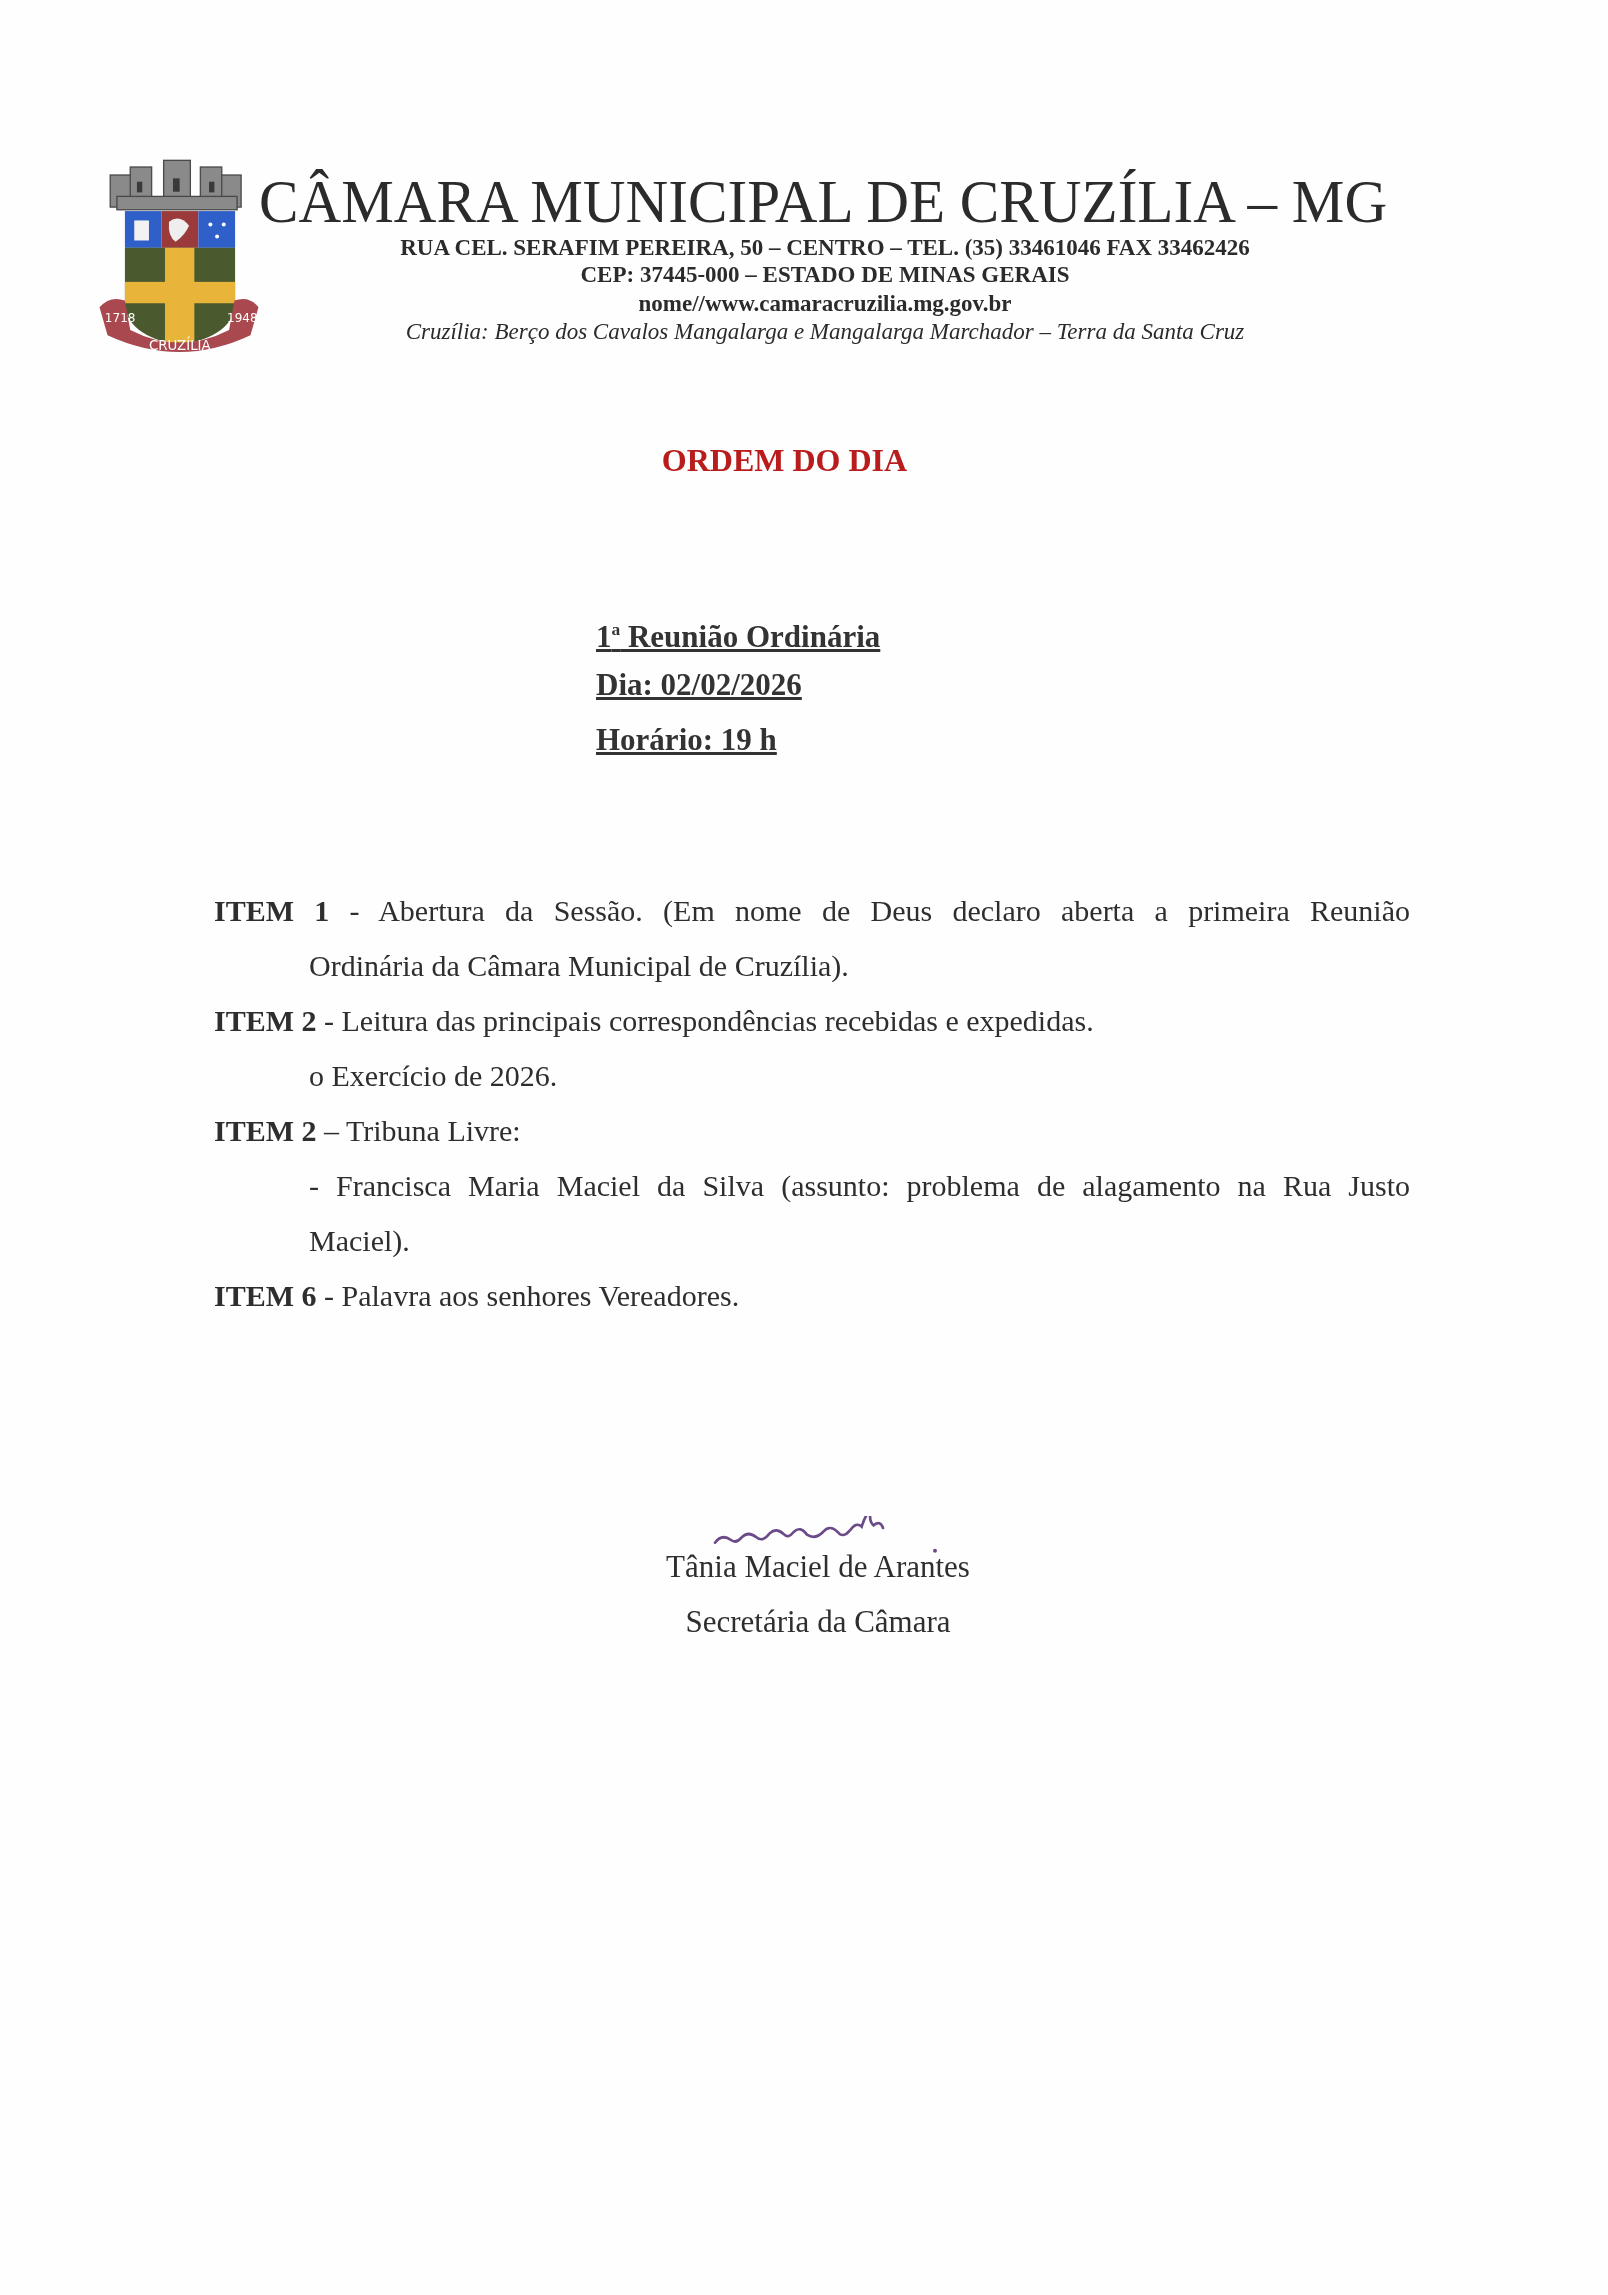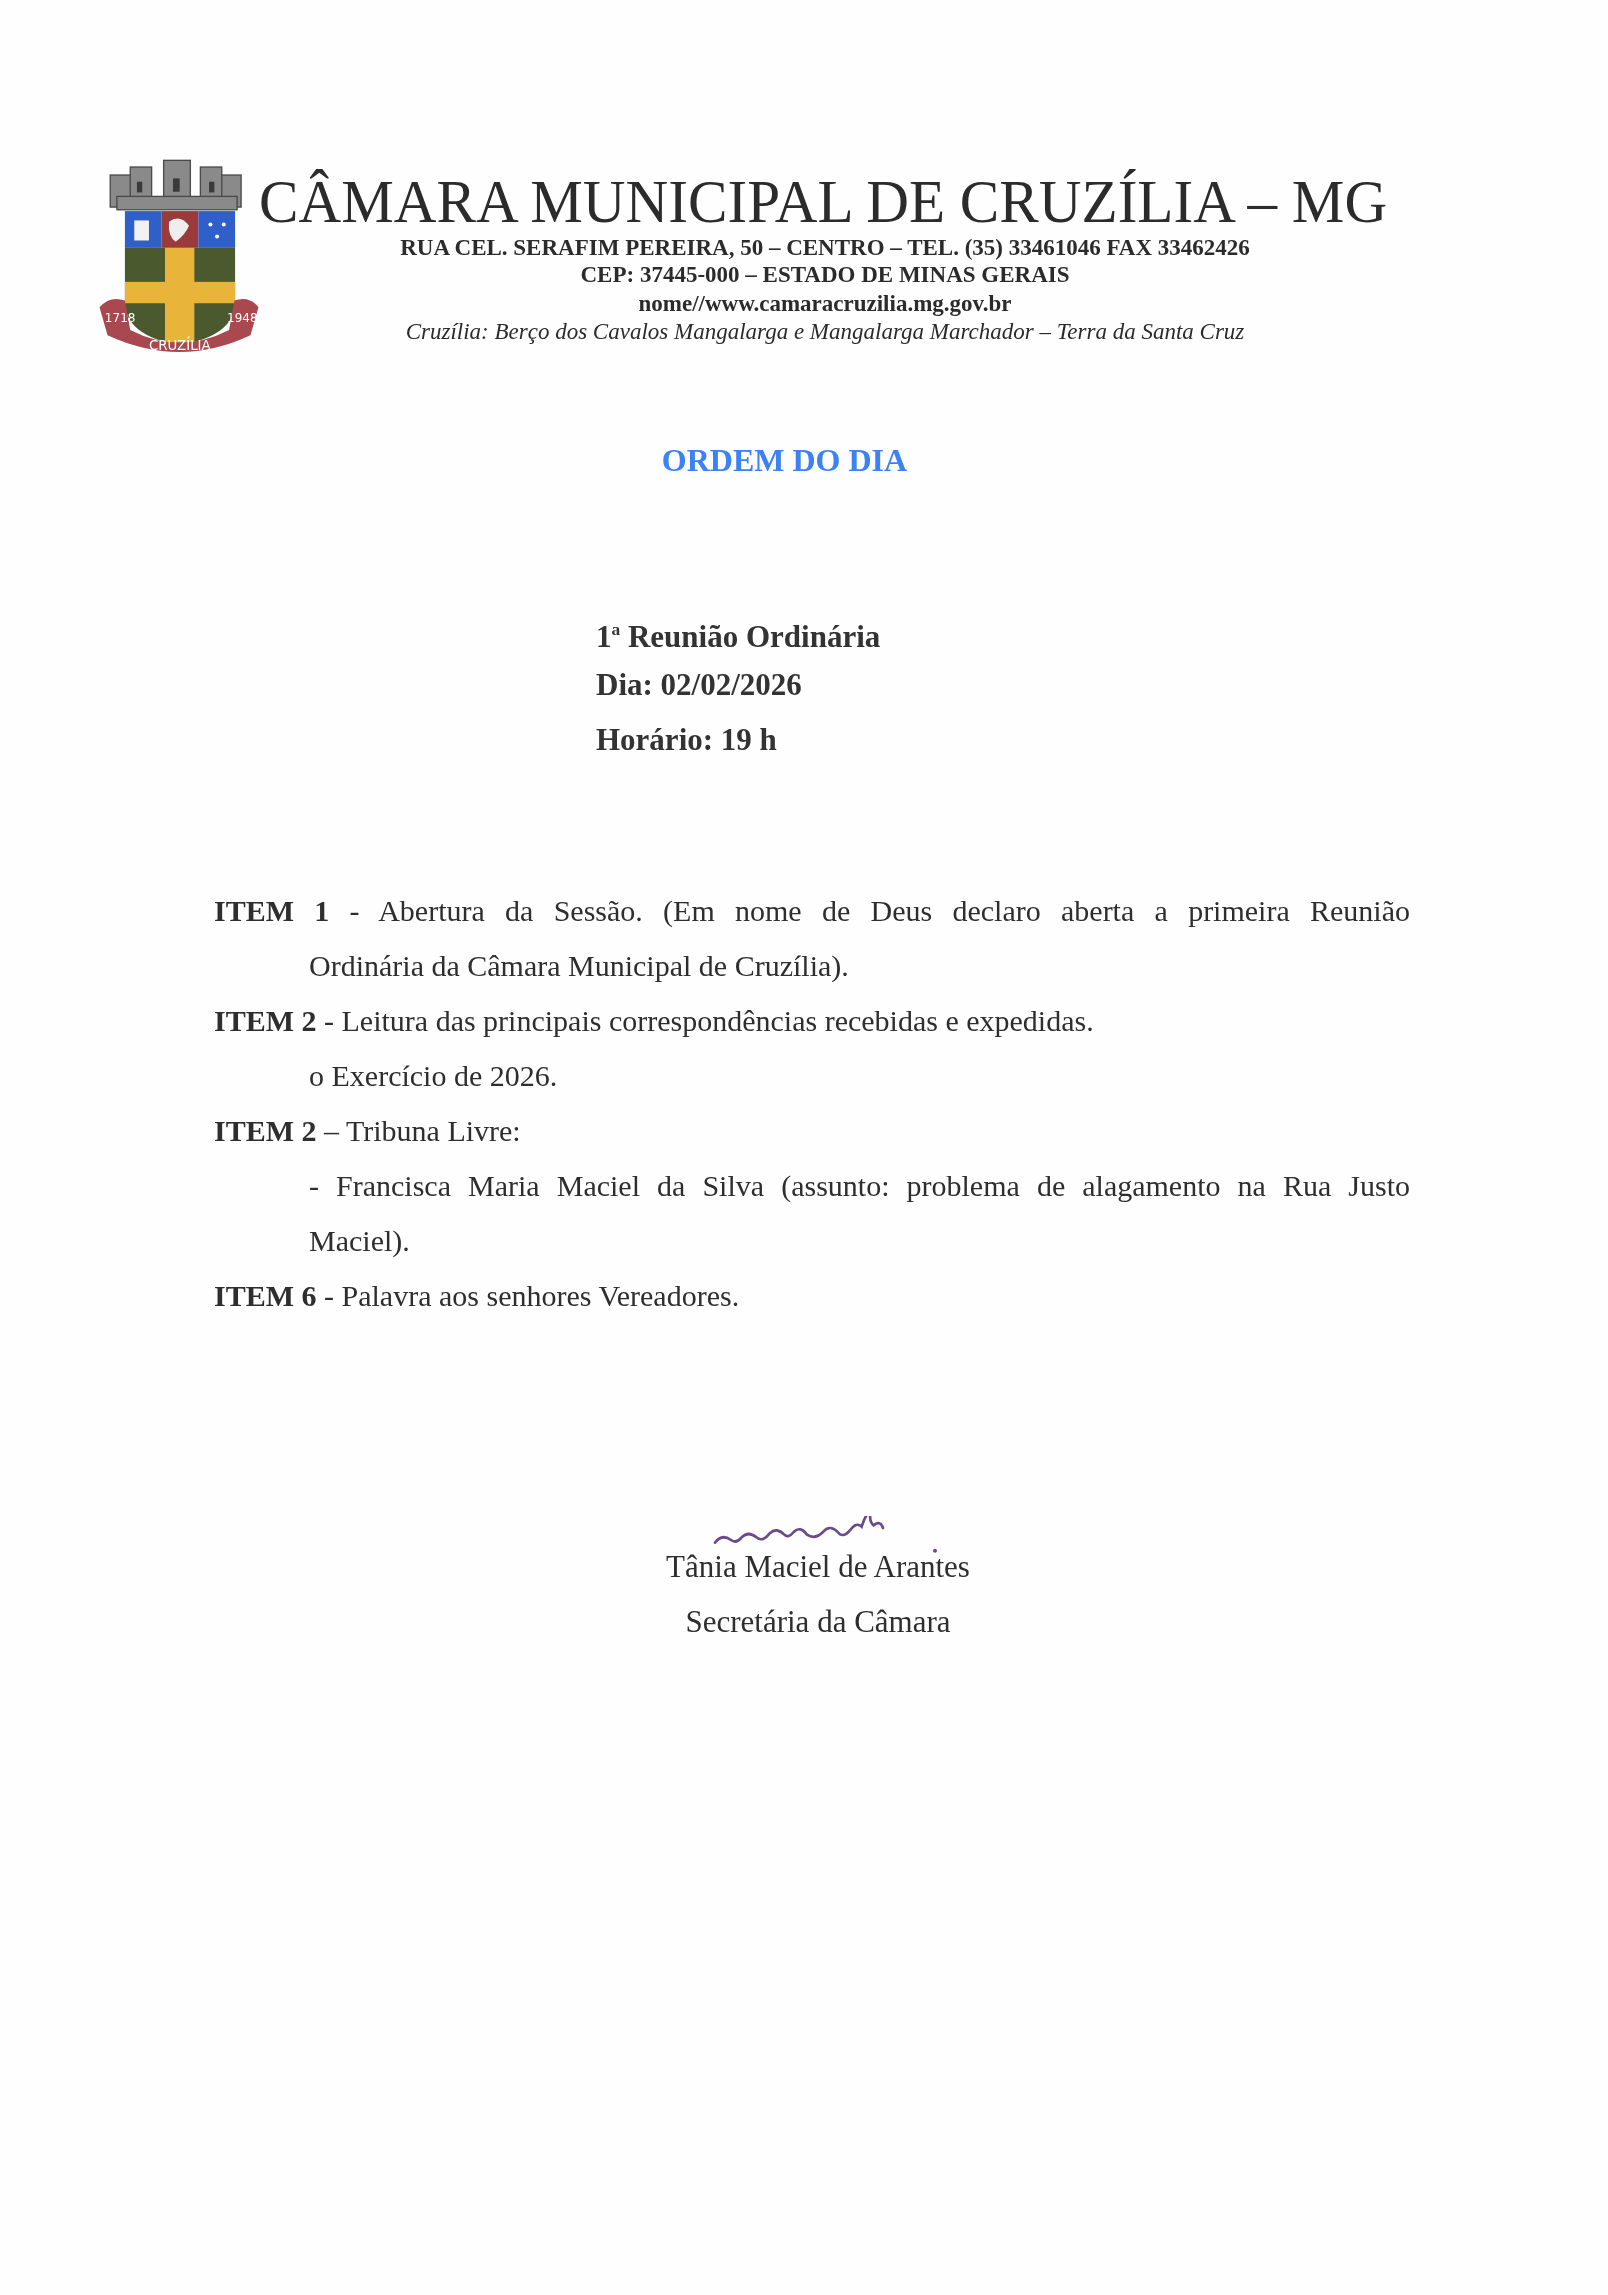--- a/index.html
+++ b/index.html
@@ -15,26 +15,26 @@
     .header-line { position: absolute; left: 254px; width: 1142px; text-align: center; font-weight: bold;
       font-family: "Liberation Serif", serif; color: #2b2b2b; white-space: nowrap; }
     .hl-address { top: 235px; font-size: 23px; }
     .hl-cep { top: 262px; font-size: 23px; }
     .hl-url { top: 291px; font-size: 23px; }
     .hl-motto { top: 319px; font-size: 23px; font-style: italic; font-weight: normal; }
 
     
     .doc-title { position: absolute; left: 0; width: 1609px; top: 442px; text-align: center;
       font-weight: bold; font-size: 32px; text-decoration: underline; text-decoration-thickness: 2.7px;
-      text-underline-offset: 5.3px; color: #3b82f6; padding-left: 40px; box-sizing: border-box; }
+      text-underline-offset: 5.3px; color: #b91c1c; padding-left: 40px; box-sizing: border-box; }
     .doc-title span { display: inline-block; margin-left: -80px; }
 
     
     .meeting { position: absolute; left: 596px; top: 609px; font-weight: bold; font-size: 31px; color: #333; }
-    .meeting div { height: 55px; line-height: 41px; }
+    .meeting div { height: 55px; line-height: 41px; text-decoration: underline; }
     .meeting sup { font-size: 17.4px; vertical-align: 12px; }
 
     
     .agenda { position: absolute; left: 214px; top: 883px; width: 1196px; font-size: 30px; color: #2e2e2e; }
     .agenda-item { line-height: 55px; text-align: justify; }
     .agenda-item .label { font-weight: bold; }
     .indent { padding-left: 95px; }
     .item-text-first { text-align-last: justify; }
     .sig-scribble { position: absolute; left: 708px; top: 1516px; width: 254px; height: 40px; }
     .sig-name { position: absolute; left: 651px; top: 1549px; width: 334px; text-align: center; font-size: 31px; color: #2e2e2e; }

